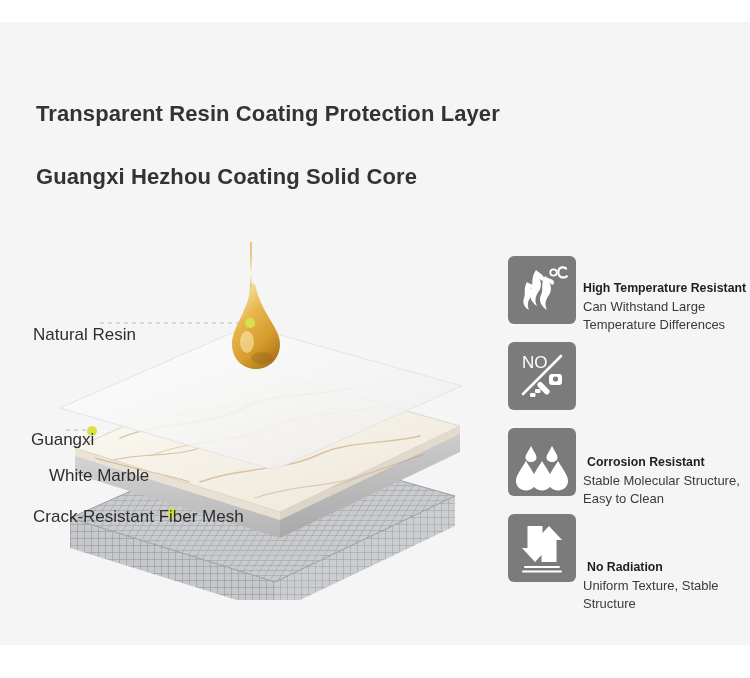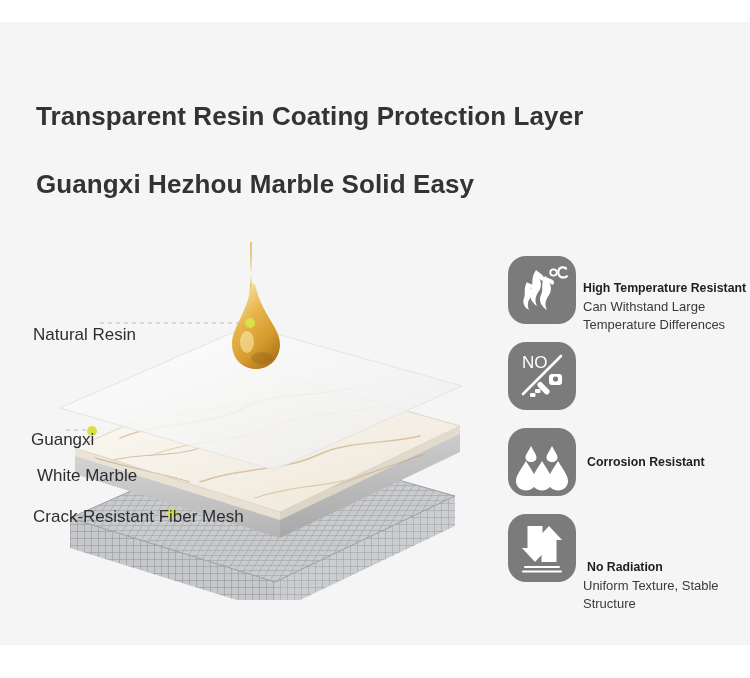--- a/index.html
+++ b/index.html
@@ -22,21 +22,21 @@
   #panel {
     position:absolute;
     left:0; top:22px;
     width:750px; height:623px;
     background:#f5f5f5;
   }
 
   
   #headings { position:absolute; left:36px; top:100px; width:640px; }
   .heading {
-    font-size:26px;
+    font-size:22px;
     font-weight:bold;
     color:#333333;
     letter-spacing:.1px;
     line-height:1.28;
     white-space:nowrap;
   }
   .heading.second { margin-top:35px; }
 
   
   #diagram {
@@ -49,39 +49,39 @@
   
   .callout {
     position:absolute;
     font-size:17px;
     color:#2e2e2e;
     white-space:nowrap;
     line-height:1.55;
   }
   .callout.resin  { left:33px;  top:322px; }
   .callout.marble { left:31px;  top:427px; }
-  .callout.marble .l2 { display:block; padding-left:6px; margin-top:10px; }
+  .callout.marble .l2 { display:block; padding-left:6px; margin-top:10px;margin-left:12px; }
   .callout.mesh   { left:33px;  top:504px; }
 
   
   #features {
     position:absolute;
     left:508px; top:256px;
     width:242px;
   }
   .feature {
     position:relative;
     height:86px;
   }
   .ficon {
     position:absolute;
     left:0; top:0;
     width:68px; height:68px;
     background:#7b7b7b;
-    border-radius:18px;
+    border-radius:6px;
   }
   .ficon svg { display:block; width:68px; height:68px; }
   .ftext {
     position:absolute;
     left:75px;
     width:168px;
   }
   .ftitle {
     font-size:12.3px;
     font-weight:bold;
@@ -104,21 +104,21 @@
 </style>
 </head>
 <body>
 
 <div id="stage">
 
   <div id="panel"></div>
 
   <div id="headings">
     <div class="heading first">Transparent Resin Coating Protection Layer</div>
-    <div class="heading second">Guangxi Hezhou Marble Solid Easy</div>
+    <div class="heading second">Guangxi Hezhou Coating Solid Core</div>
   </div>
 
   <div id="diagram">
     <svg id="slab-art" viewBox="0 0 500 370">
       <defs>
         <linearGradient id="gTop" x1="0" y1="0" x2="1" y2="1">
           <stop offset="0" stop-color="#ffffff" stop-opacity=".92"></stop>
           <stop offset="1" stop-color="#ececec" stop-opacity=".78"></stop>
         </linearGradient>
         <linearGradient id="gMarbleTop" x1="0.1" y1="0" x2="0.9" y2="1">
@@ -275,20 +275,22 @@
                      C23.2 62.5 28 58.7 28 53 C28 47.5 24 43 18 33 Z"></path>
             <path d="M34 33 C28 43 24 47.5 24 53 C24 58.7 28.8 62.5 34 62.5
                      C39.2 62.5 44 58.7 44 53 C44 47.5 40 43 34 33 Z"></path>
             <path d="M50 33 C44 43 40 47.5 40 53 C40 58.7 44.8 62.5 50 62.5
                      C55.2 62.5 60 58.7 60 53 C60 47.5 56 43 50 33 Z"></path>
           </g>
         </svg>
       </div>
       <div class="ftext">
         <div class="ftitle">Corrosion Resistant</div>
+        <div class="fdesc" style="white-space: pre-line;">Stable Molecular Structure,
+Easy to Clean</div>
       </div>
     </div>
 
     <div class="feature f4">
       <div class="ficon">
         <svg viewBox="0 0 68 68">
           <g fill="#ffffff">
             <path d="M32 12 L45 26 L39.5 26 L39.5 48 L24.5 48 L24.5 26 L19 26 Z" transform="translate(9,0)"></path>
             <path d="M30 48 L17 34 L22.5 34 L22.5 12 L37.5 12 L37.5 34 L43 34 Z" transform="translate(-3,0)"></path>
             <rect x="16" y="52" width="36" height="1.9" rx="1"></rect>

